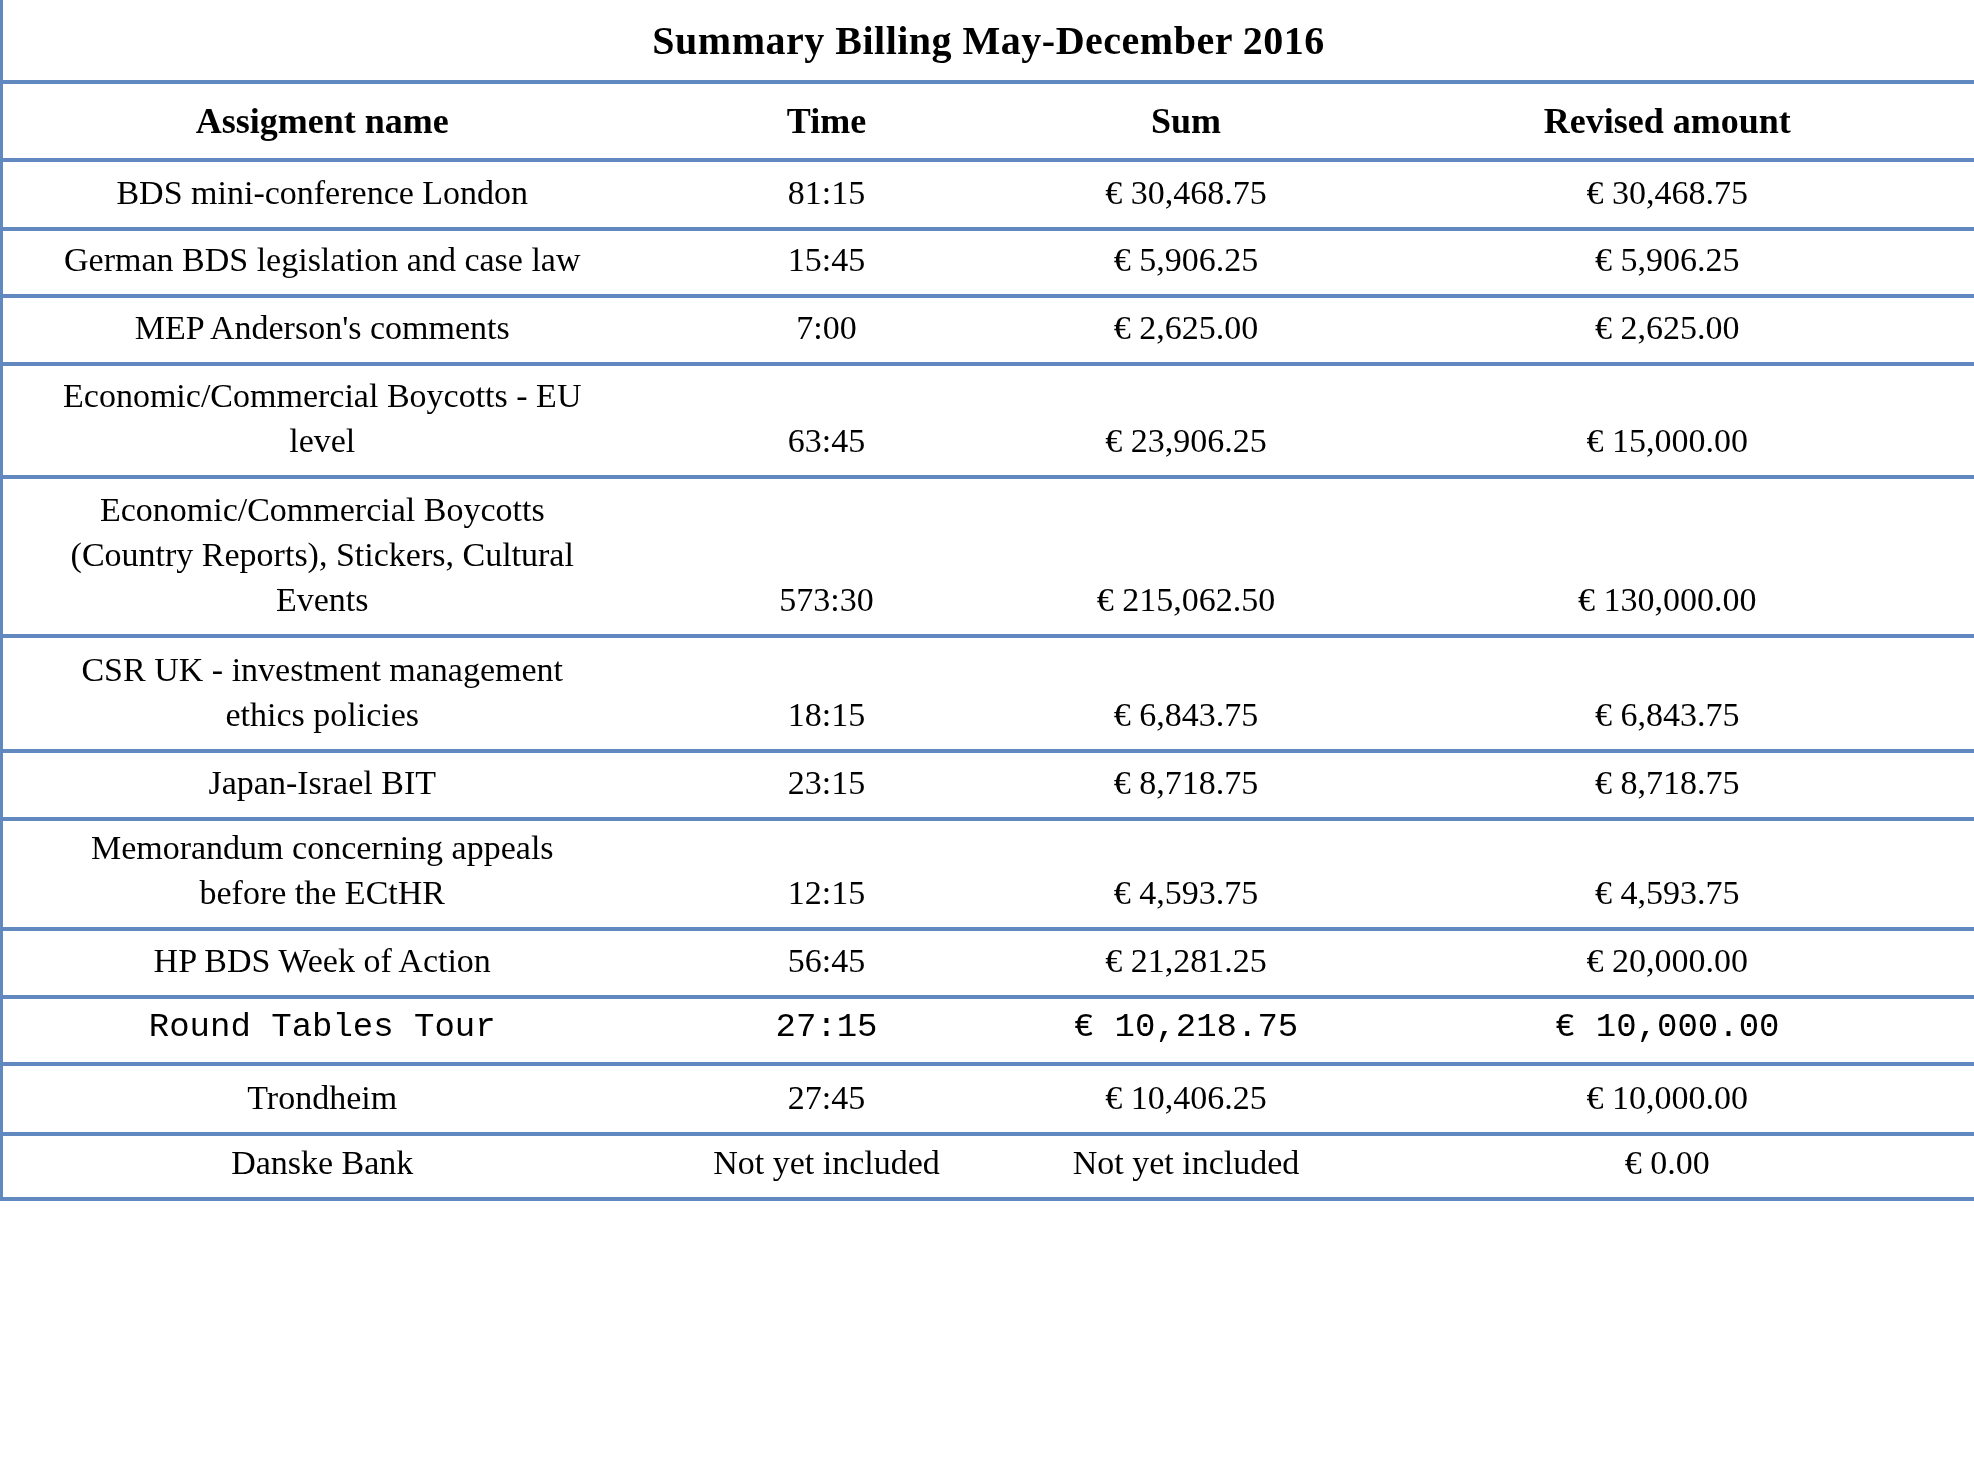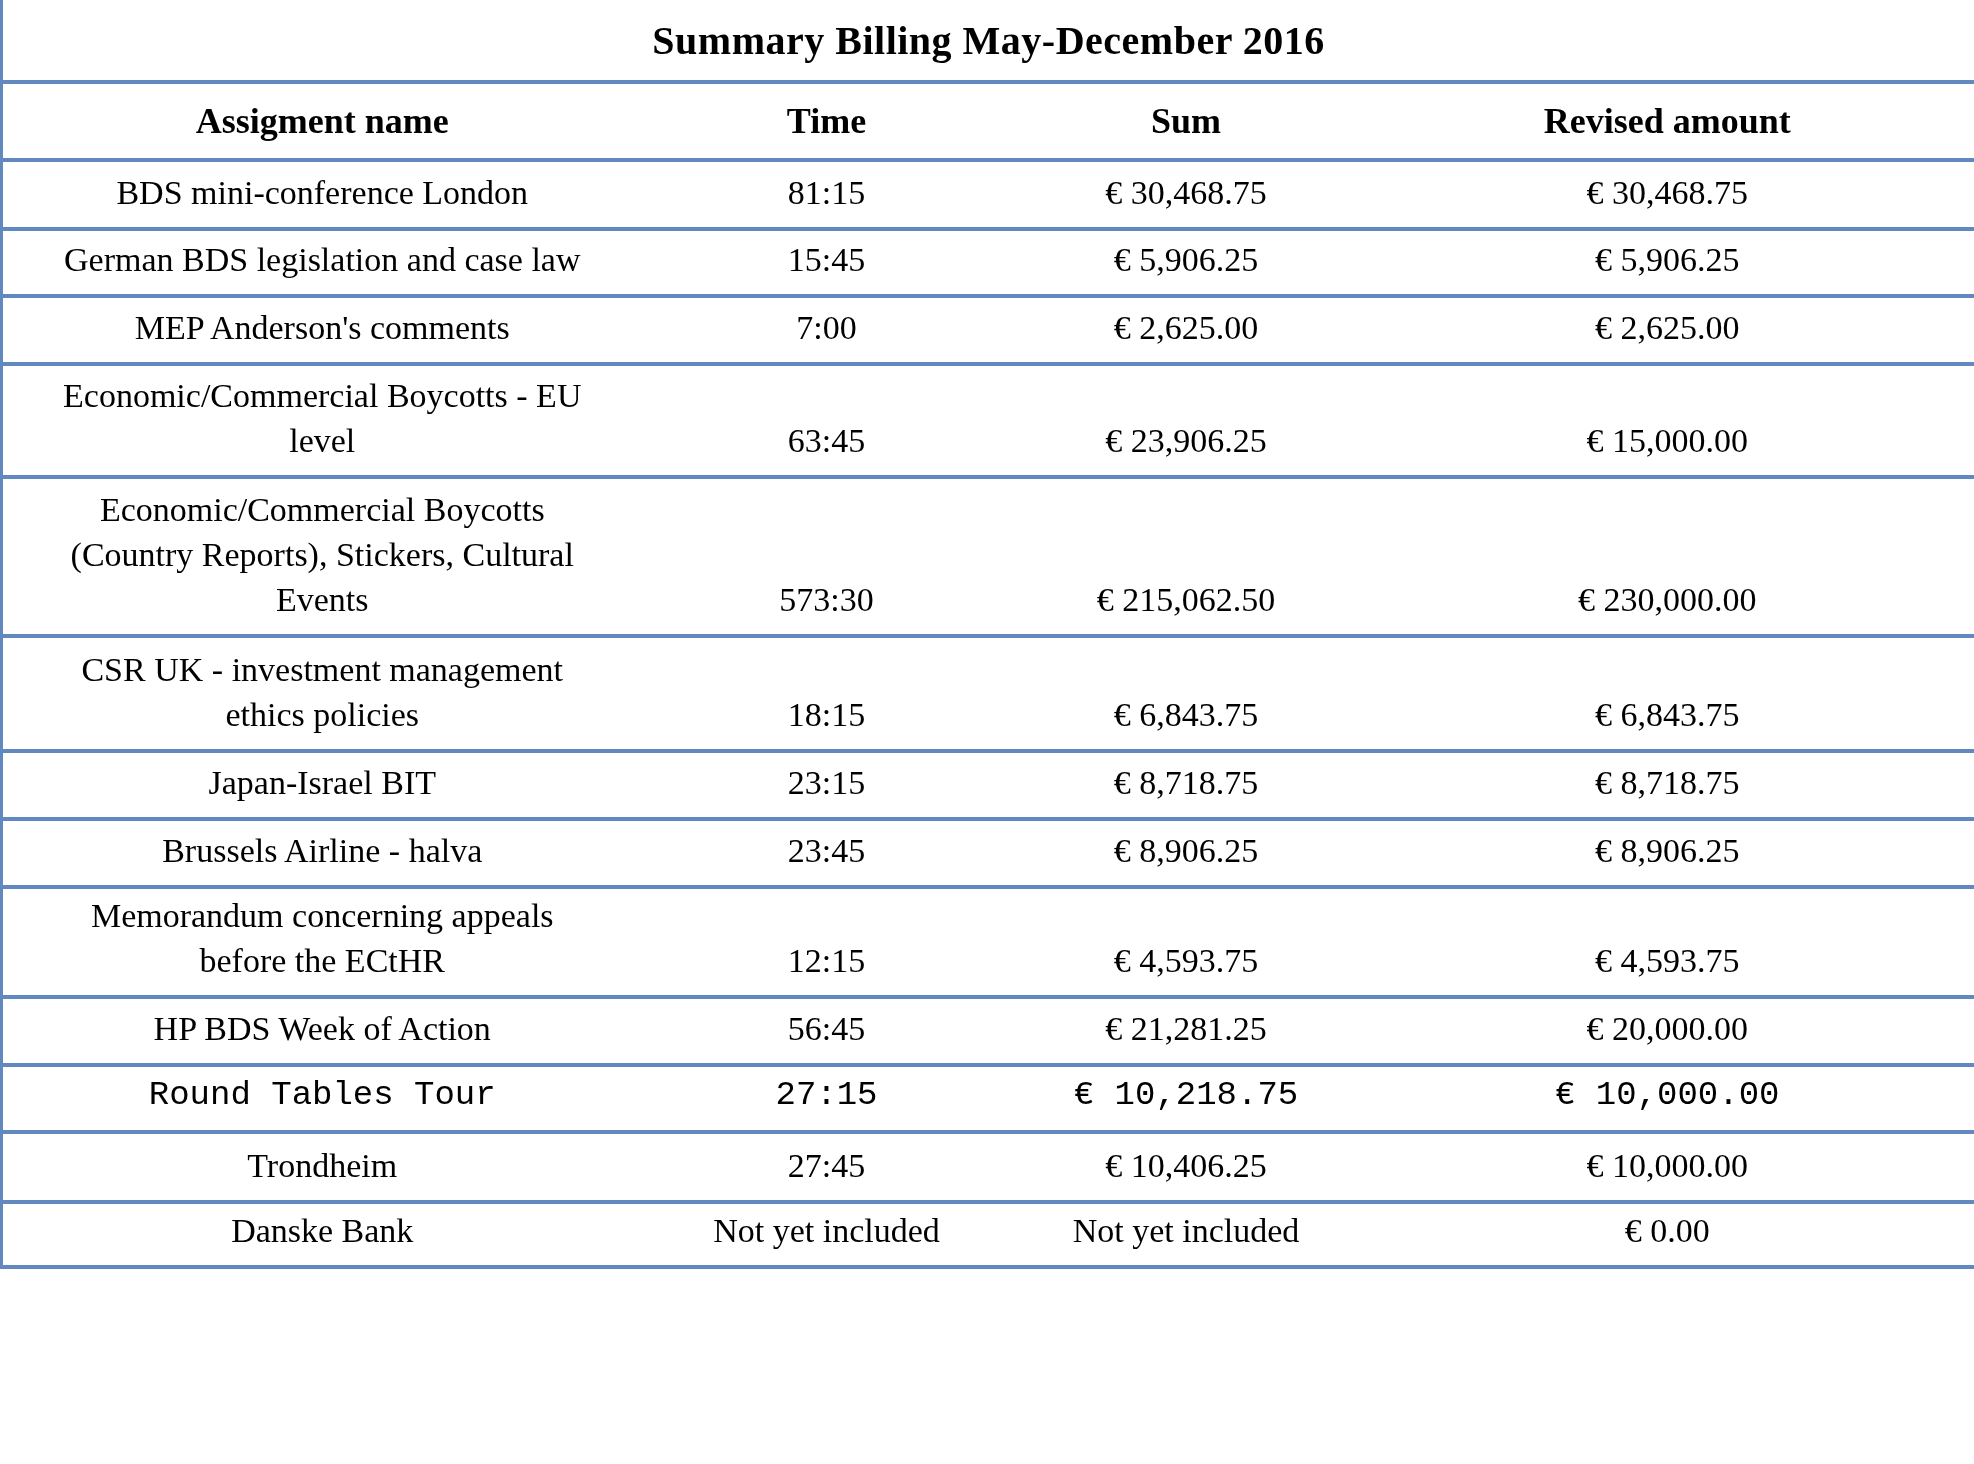--- a/index.html
+++ b/index.html
@@ -110,40 +110,34 @@
       <td>63:45</td>
       <td>€ 23,906.25</td>
       <td>€ 15,000.00</td>
     </tr>
     <tr class="body-row r5">
       <td class="name-cell">Economic/Commercial Boycotts
 (Country Reports), Stickers, Cultural
 Events</td>
       <td>573:30</td>
       <td>€ 215,062.50</td>
-      <td>€ 230,000.00</td>
+      <td>€ 130,000.00</td>
     </tr>
     <tr class="body-row r7">
       <td class="name-cell">CSR UK - investment management
 ethics policies</td>
       <td>18:15</td>
       <td>€ 6,843.75</td>
       <td>€ 6,843.75</td>
     </tr>
     <tr class="body-row r8">
       <td class="name-cell">Japan-Israel BIT</td>
       <td>23:15</td>
       <td>€ 8,718.75</td>
       <td>€ 8,718.75</td>
-    </tr>
-    <tr class="body-row r9">
-      <td class="name-cell">Brussels Airline - halva</td>
-      <td>23:45</td>
-      <td>€ 8,906.25</td>
-      <td>€ 8,906.25</td>
     </tr>
     <tr class="body-row r10">
       <td class="name-cell">Memorandum concerning appeals
 before the ECtHR</td>
       <td>12:15</td>
       <td>€ 4,593.75</td>
       <td>€ 4,593.75</td>
     </tr>
     <tr class="body-row r11">
       <td class="name-cell">HP BDS Week of Action</td>

